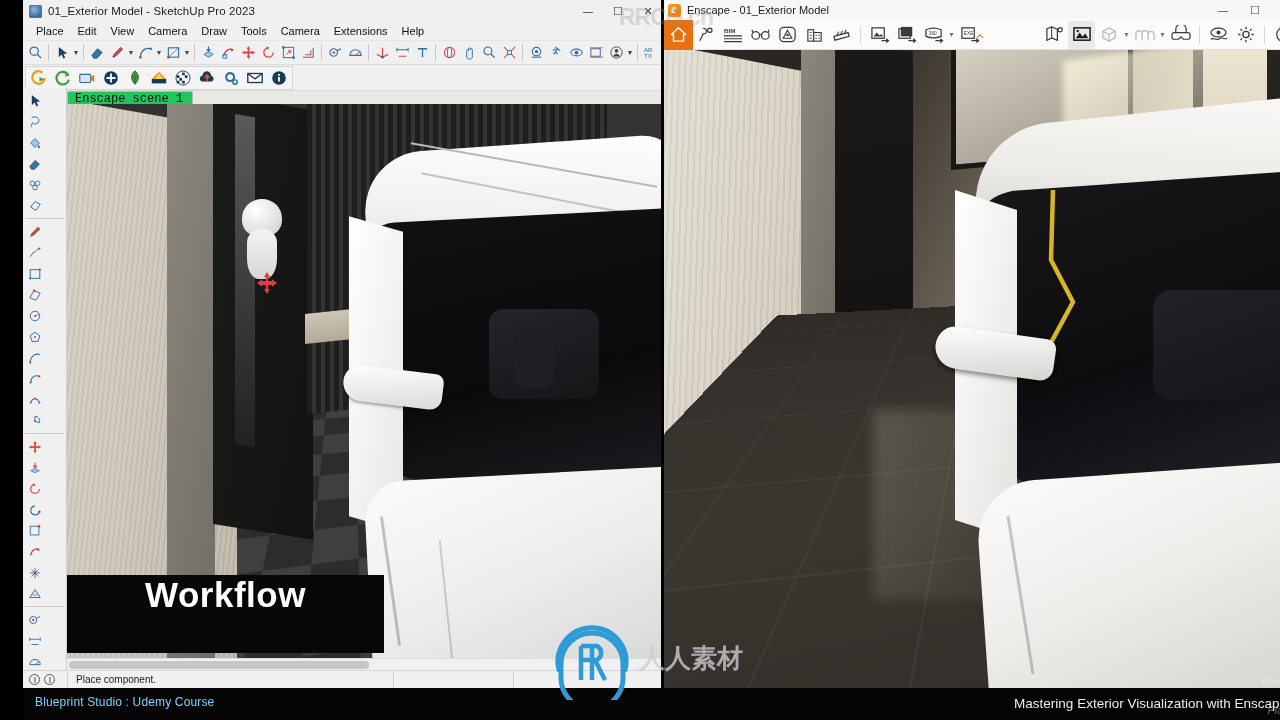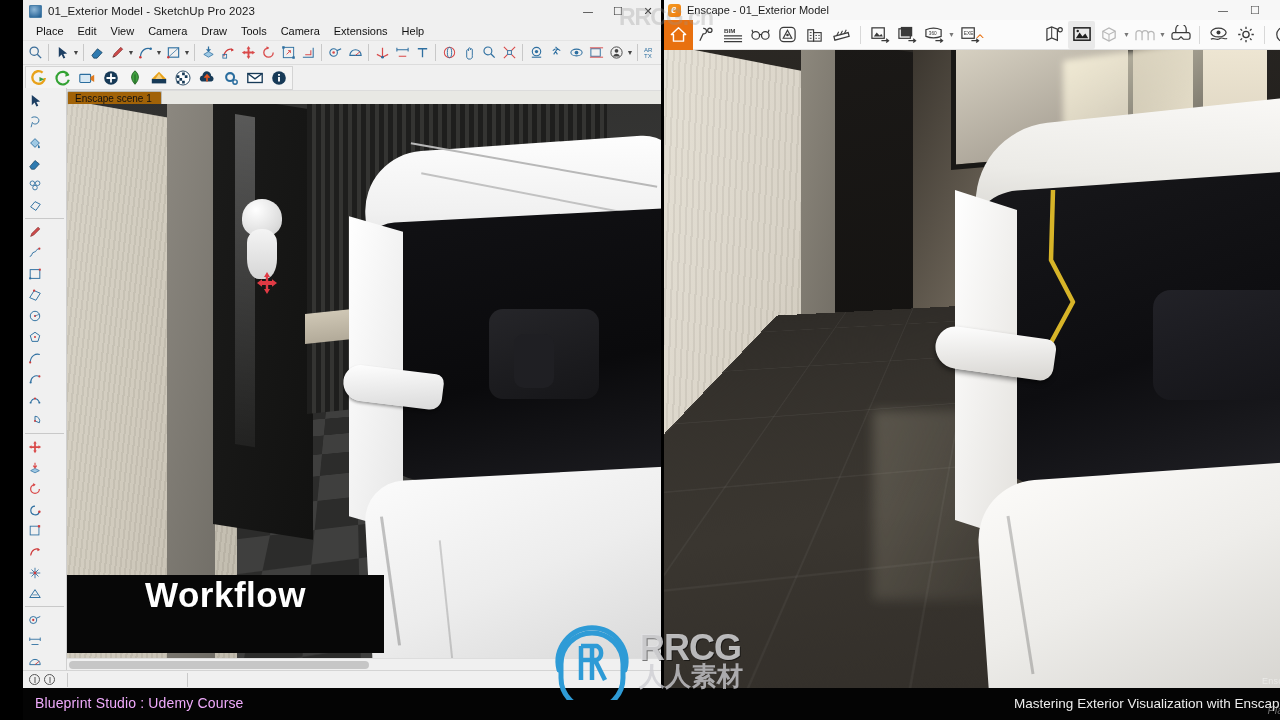--- a/index.html
+++ b/index.html
@@ -64,23 +64,23 @@
     display:flex; align-items:center; border:1px solid #d4d4d4; background:#f4f4f4;
     padding: 0 1px; height: 24px;
   }
 
   
   .su-scenebar {
     height: 16px; background: #e8e8e4; display:flex; align-items:flex-end;
     padding-left: 44px; border-bottom: 1px solid #b9b9b4;
   }
   .scene-tab {
-    font-size: 10px; color: #111; background: #a16207;
+    font-size: 12px; color: #111; background: #22c55e;
     border: 1px solid #b9b9b4; border-bottom: none;
-    padding: 1px 9px 1px 7px; line-height: 12px; border-radius: 2px 2px 0 0;
+    padding: 1px 9px 1px 7px; line-height: 12px; border-radius: 2px 2px 0 0; font-family: Liberation Mono, monospace;
   }
 
   
   .su-lefttoolbar {
     position: absolute; left: 0; top: 88px; width: 44px; bottom: 18px;
     background: #f0f0f0; border-right: 1px solid #cfcfcf;
     display: flex; flex-wrap: wrap; align-content: flex-start;
     padding: 2px 2px 0 2px;
   }
   .lt-btn { width: 20px; height: 21px; display:flex; align-items:center; justify-content:center; }
@@ -170,21 +170,21 @@
     position: absolute; right: 4px; bottom: 2px; font-size: 9px;
     color: rgba(255,255,255,0.45); letter-spacing: .3px;
   }
 
   
   #bottombar {
     position: absolute; left:0; bottom:0; width:1280px; height:32px;
     background: #040404; color:#fff;
   }
   .bb-left {
-    position:absolute; left: 12px; top: 7px; font-size: 14px; color:#f0abfc;
+    position:absolute; left: 12px; top: 7px; font-size: 12px; color:#7dd3fc;
     letter-spacing:.15px;
   }
   .bb-right {
     position:absolute; right: 16px; top: 8px; font-size: 13.5px; color:#ededed;
   }
   .bb-udemy {
     position:absolute; right: 8px; top: 16px; font-size: 11px;
     color: rgba(190,190,190,.55); font-style: italic;
   }
 
@@ -777,20 +777,21 @@
 
     <div class="su-hscroll">
       <div class="thumb"></div>
     </div>
 
     <div class="su-statusbar">
       <div class="sb-icons">
         <div class="sb-ic"></div>
         <div class="sb-ic"></div>
       </div>
+      <div class="sb-text">Place component.</div>
       <div class="sb-field"></div>
       <div class="sb-field wide"></div>
     </div>
   </div>
 
   <div id="divider"></div>
 
   <div id="enscape">
 
     <div class="en-titlebar">
@@ -1027,21 +1028,20 @@
 
   <div class="wm-center">
     <div class="wm-ring">
       <svg width="82" height="82" viewBox="0 0 82 82">
         <path d="M8 52 A34 34 0 1 1 74 52" fill="none" stroke="#2e9bd6" stroke-width="5" stroke-linecap="round"></path>
         <path d="M10 46 A31 31 0 0 1 72 46 L72 60 A31 31 0 0 1 10 60 Z" fill="none" stroke="#2e9bd6" stroke-width="5"></path>
         <path d="M30 28 L30 62 M30 28 L46 28 A8 8 0 0 1 46 42 L30 42 M44 42 L54 62 M41 28 L41 62" fill="none" stroke="#2e9bd6" stroke-width="4.5" stroke-linejoin="round"></path>
       </svg>
     </div>
     <div class="wm-text">
-      <span class="wm-rrcg">RRCG</span>
       <span class="wm-cn">人人素材</span>
     </div>
   </div>
 
   <div id="bottombar">
     <div class="bb-left">Blueprint Studio : Udemy Course</div>
     <div class="bb-right">Mastering Exterior Visualization with Enscape</div>
     <div class="bb-udemy">Place</div>
   </div>
 

